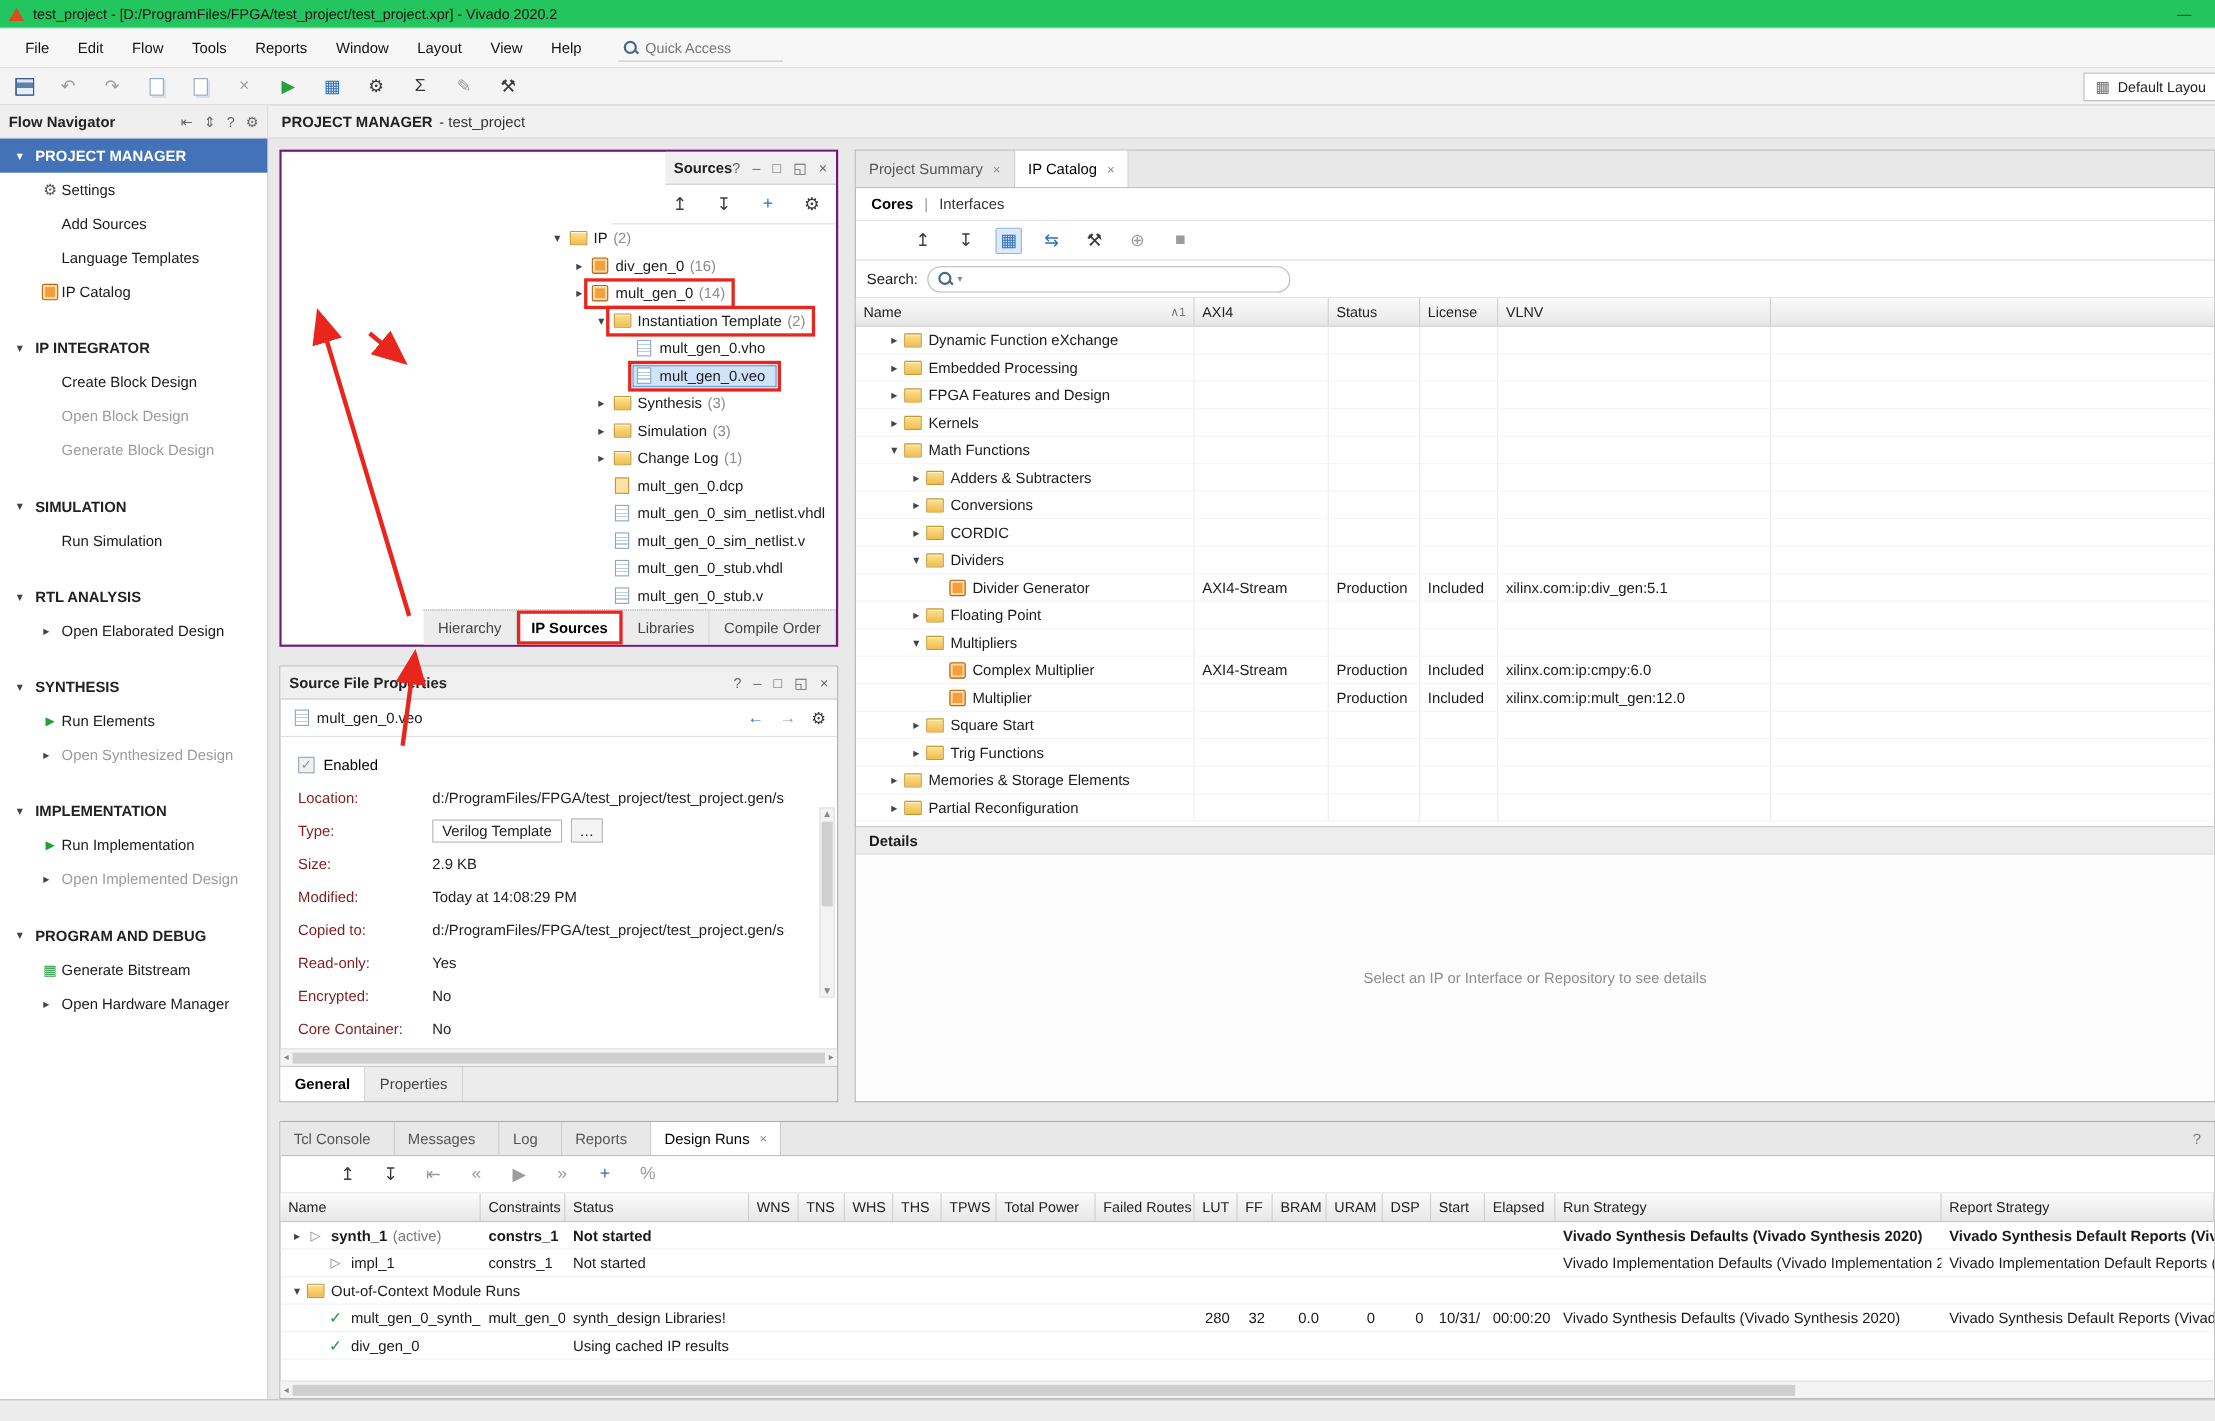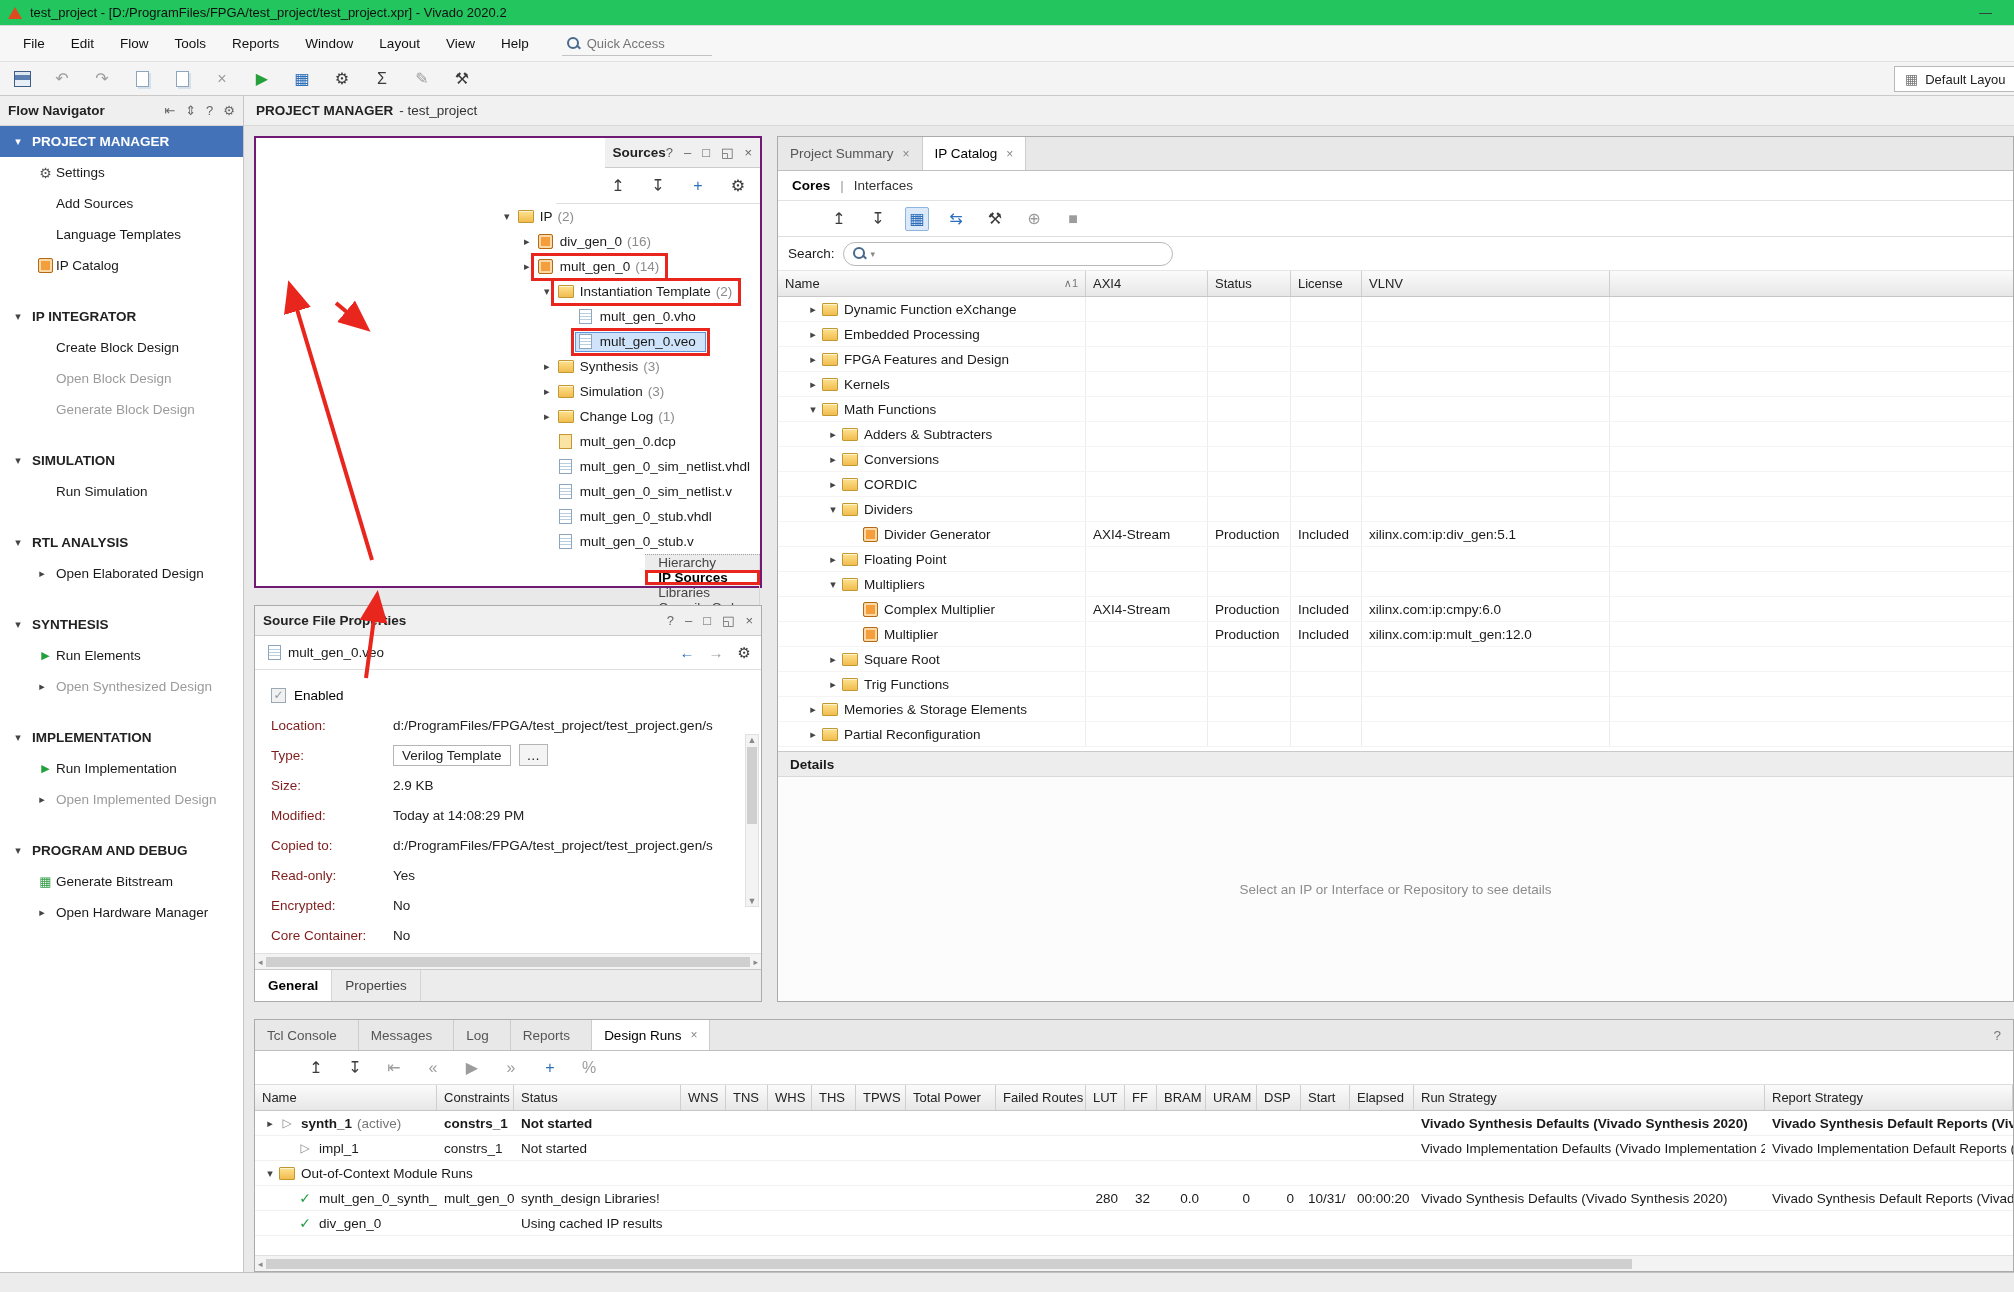--- a/index.html
+++ b/index.html
@@ -82,21 +82,21 @@
   .rowbox { display:inline-flex; align-items:center; border:1px solid transparent; padding:1px 4px 1px 1px; }
   .rowbox.sel { background:#cfe4fa; border-color:#5b96d9; }
   .redbox { outline:3px solid #e8261d; outline-offset:1px; }
   .count { color:#8c8c8c; margin-left:5px; }
 
   
   .tabs { display:flex; background:#ececec; border-top:1px solid #c8c8c8; height:32px; align-items:stretch; }
   .tab { padding:0 13px; display:flex; align-items:center; color:#444; border-right:1px solid #d5d5d5; white-space:nowrap; }
   .tab.active { background:#fff; color:#000; font-weight:bold; }
   .tab.redbox { outline-offset:-3px; }
-  .dotted { border-top:1px dotted #9f9f9f;flex-direction:column; }
+  .dotted { border-top:1px dotted #9f9f9f; }
 
   .dtabs { display:flex; background:#e8e8e8; border-bottom:1px solid #c0c0c0; height:34px; }
   .dtab { display:flex; align-items:center; gap:9px; padding:0 12px; border-right:1px solid #cdcdcd; color:#555; white-space:nowrap; }
   .dtab.active { background:#fff; color:#000; }
   .dtab .x { color:#888; font-size:12px; }
 
   
   #prop-file { height:34px; border-bottom:1px solid #e0e0e0; padding:0 10px; display:flex; align-items:center; }
   #prop-file .nav { margin-left:auto; display:flex; gap:14px; font-size:15px; }
   .prop-content { padding:10px 16px 0 16px; position:relative; }
@@ -907,21 +907,21 @@
         <span class="cell cw-lic" data-name="catalog-license-cell">Included</span>
         <span class="cell cw-vlnv" data-name="catalog-vlnv-cell">xilinx.com:ip:mult_gen:12.0</span>
         <span class="cell fill"></span>
       </div>
 
       <div class="catrow cgrid" data-name="catalog-row">
         <span class="cell cw-name">
           <span style="padding-left: 40px;"></span>
           <span class="chev" data-name="chevron-right-icon">▸</span>
           <span class="ic ic-folder" data-name="folder-icon"></span>
-          <span data-name="catalog-item-name">Square Root</span>
+          <span data-name="catalog-item-name">Square Start</span>
         </span>
         <span class="cell cw-axi" data-name="catalog-axi4-cell"></span>
         <span class="cell cw-status" data-name="catalog-status-cell"></span>
         <span class="cell cw-lic" data-name="catalog-license-cell"></span>
         <span class="cell cw-vlnv" data-name="catalog-vlnv-cell"></span>
         <span class="cell fill"></span>
       </div>
 
       <div class="catrow cgrid" data-name="catalog-row">
         <span class="cell cw-name">

